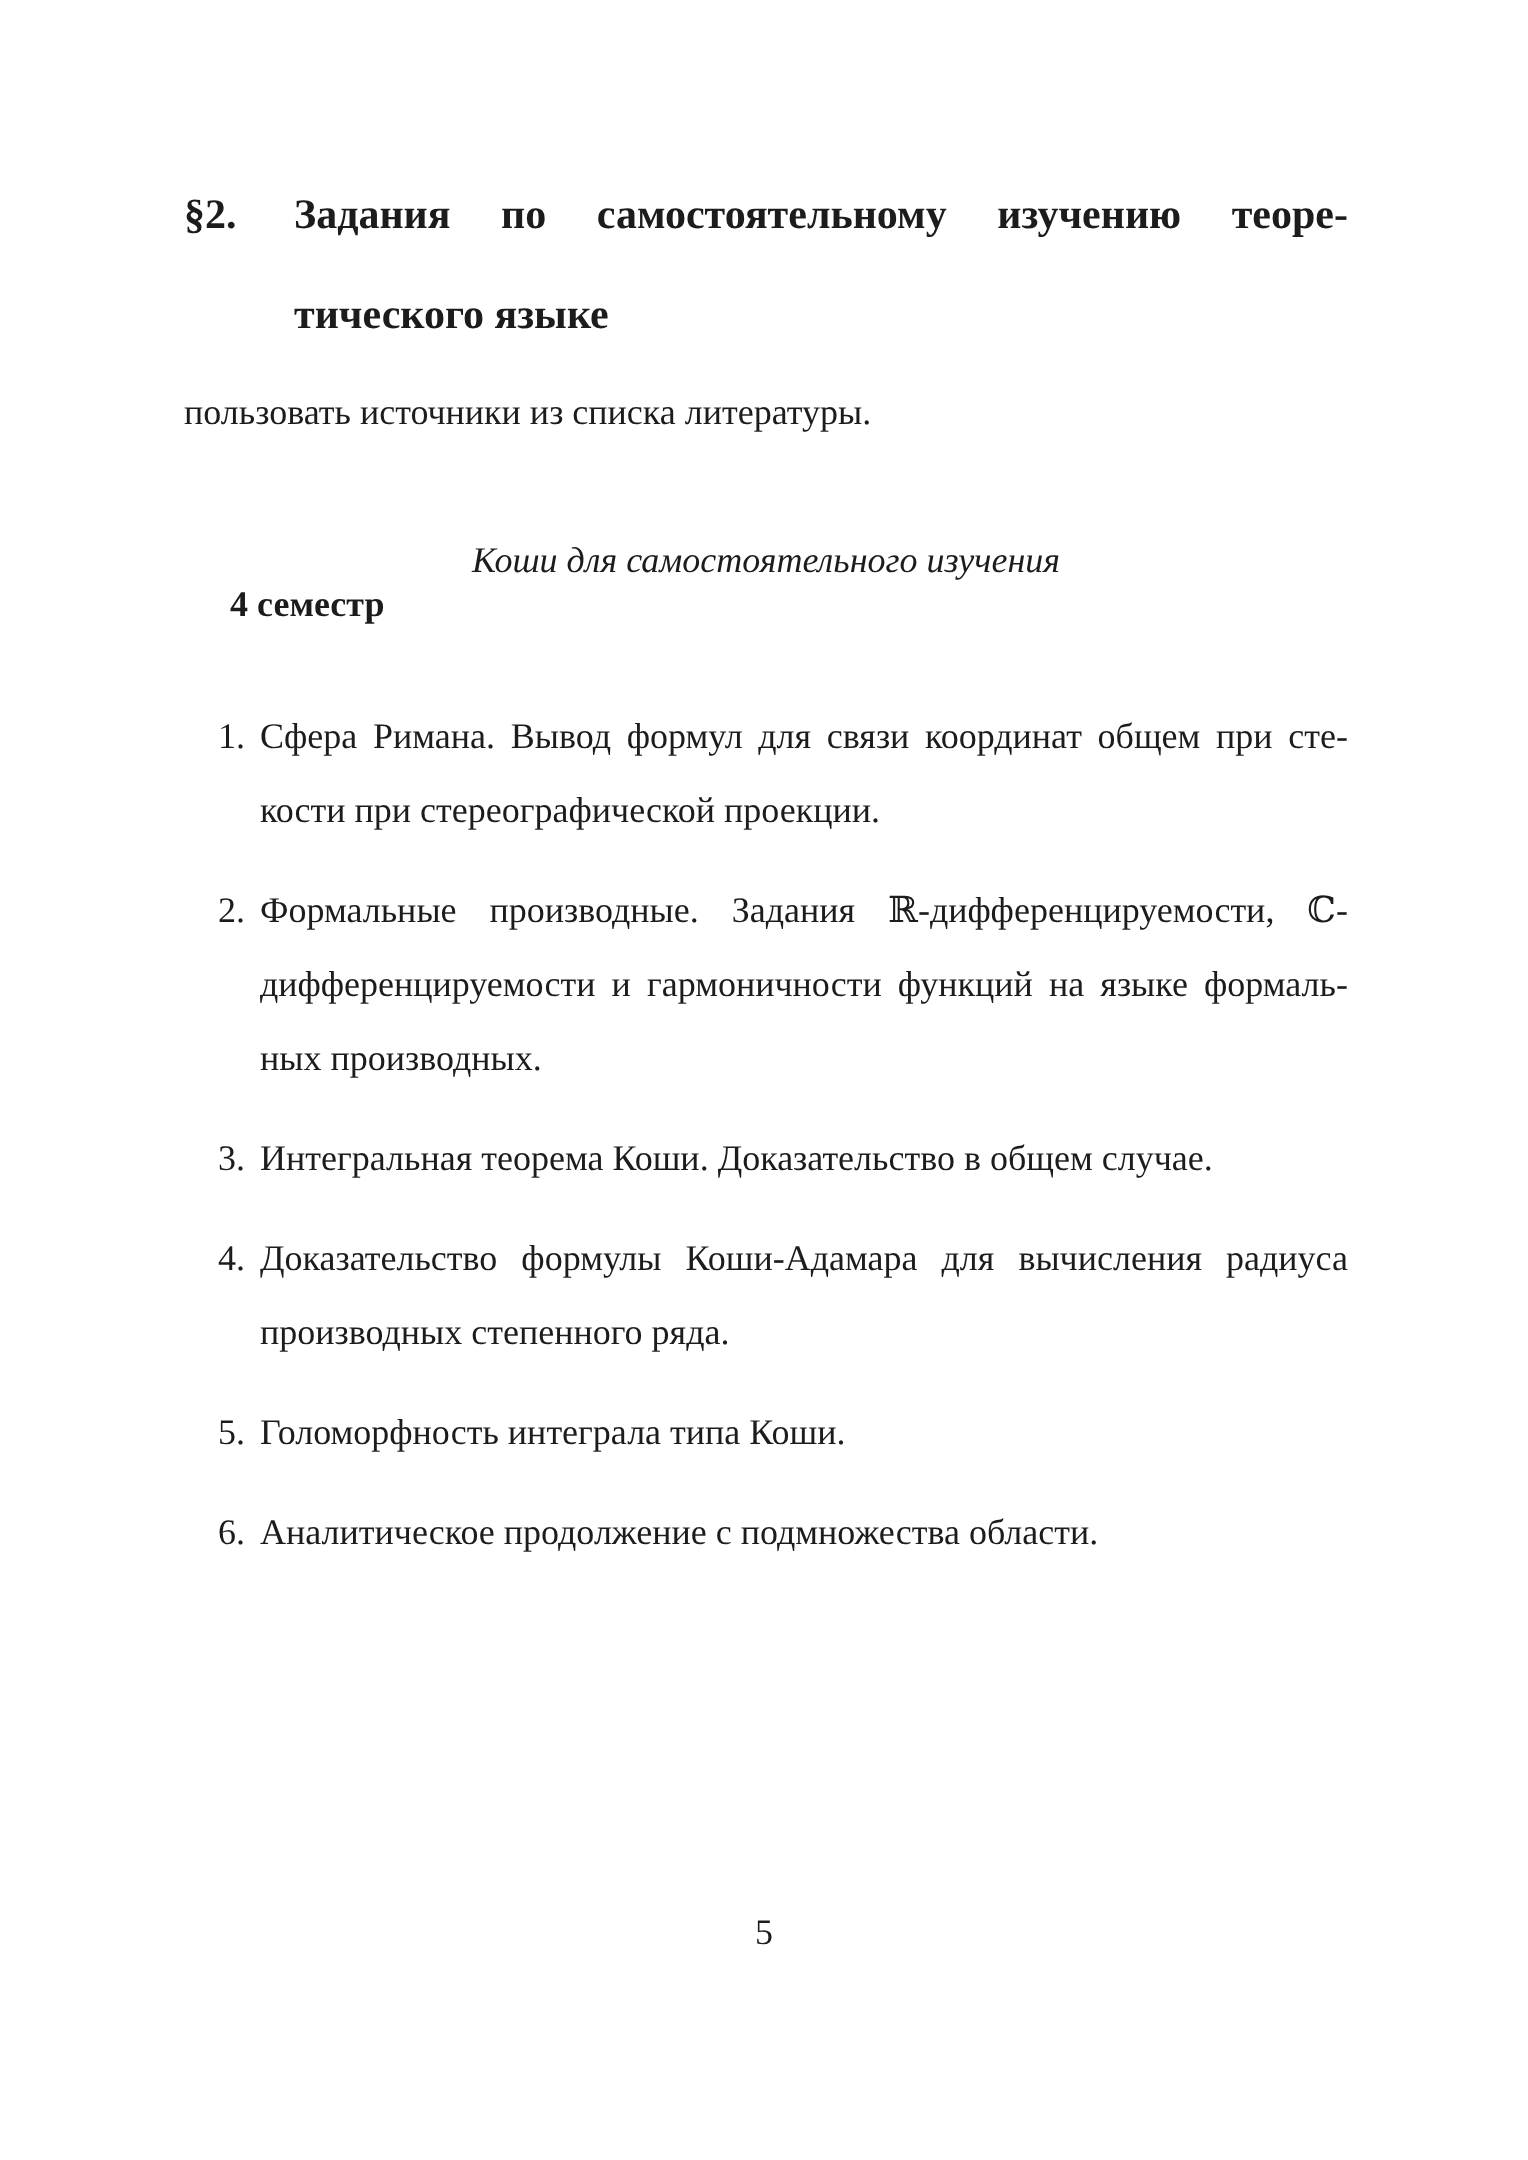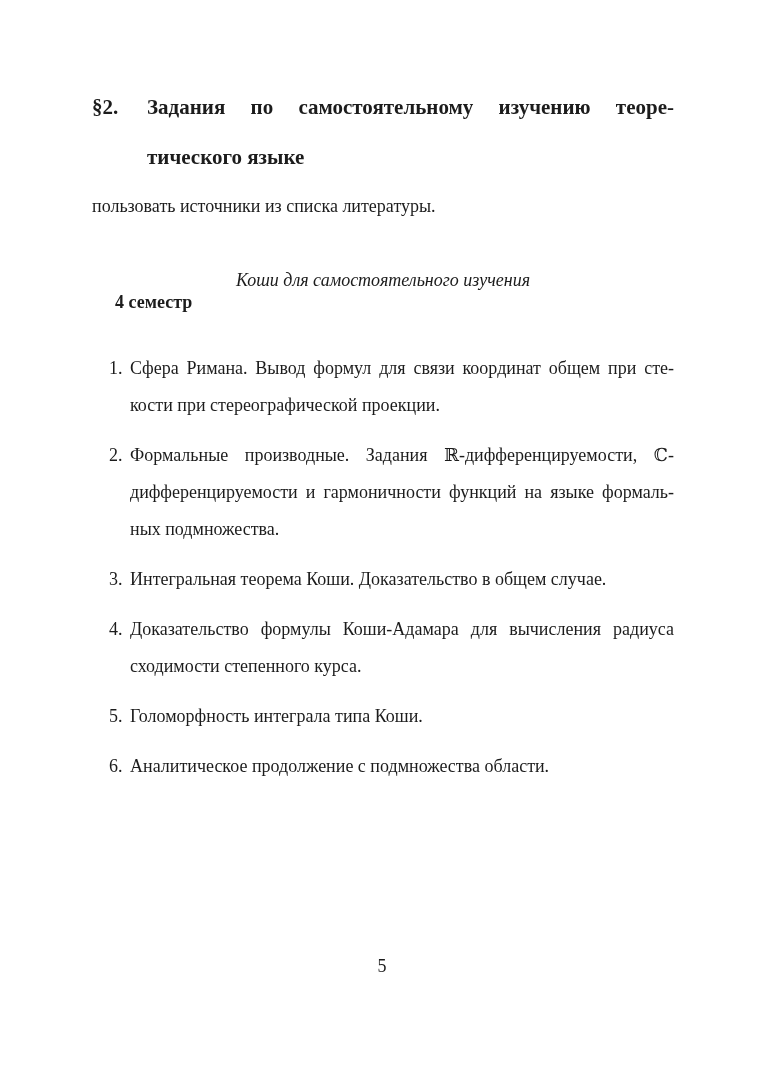--- a/index.html
+++ b/index.html
@@ -113,32 +113,32 @@
     <div class="topic">
       <span class="num">1.</span>
       <div class="jline">Сфера Римана. Вывод формул для связи координат общем при сте-</div>
       <div class="lline">кости при стереографической проекции.</div>
     </div>
 
     <div class="topic">
       <span class="num">2.</span>
       <div class="jline">Формальные производные. Задания ℝ-дифференцируемости, ℂ-</div>
       <div class="jline">дифференцируемости и гармоничности функций на языке формаль-</div>
-      <div class="lline">ных подмножества.</div>
+      <div class="lline">ных производных.</div>
     </div>
 
     <div class="topic">
       <span class="num">3.</span>
       <div class="lline">Интегральная теорема Коши. Доказательство в общем случае.</div>
     </div>
 
     <div class="topic">
       <span class="num">4.</span>
       <div class="jline">Доказательство формулы Коши-Адамара для вычисления радиуса</div>
-      <div class="lline">сходимости степенного курса.</div>
+      <div class="lline">производных степенного ряда.</div>
     </div>
 
     <div class="topic">
       <span class="num">5.</span>
       <div class="lline">Голоморфность интеграла типа Коши.</div>
     </div>
 
     <div class="topic">
       <span class="num">6.</span>
       <div class="lline">Аналитическое продолжение с подмножества области.</div>

